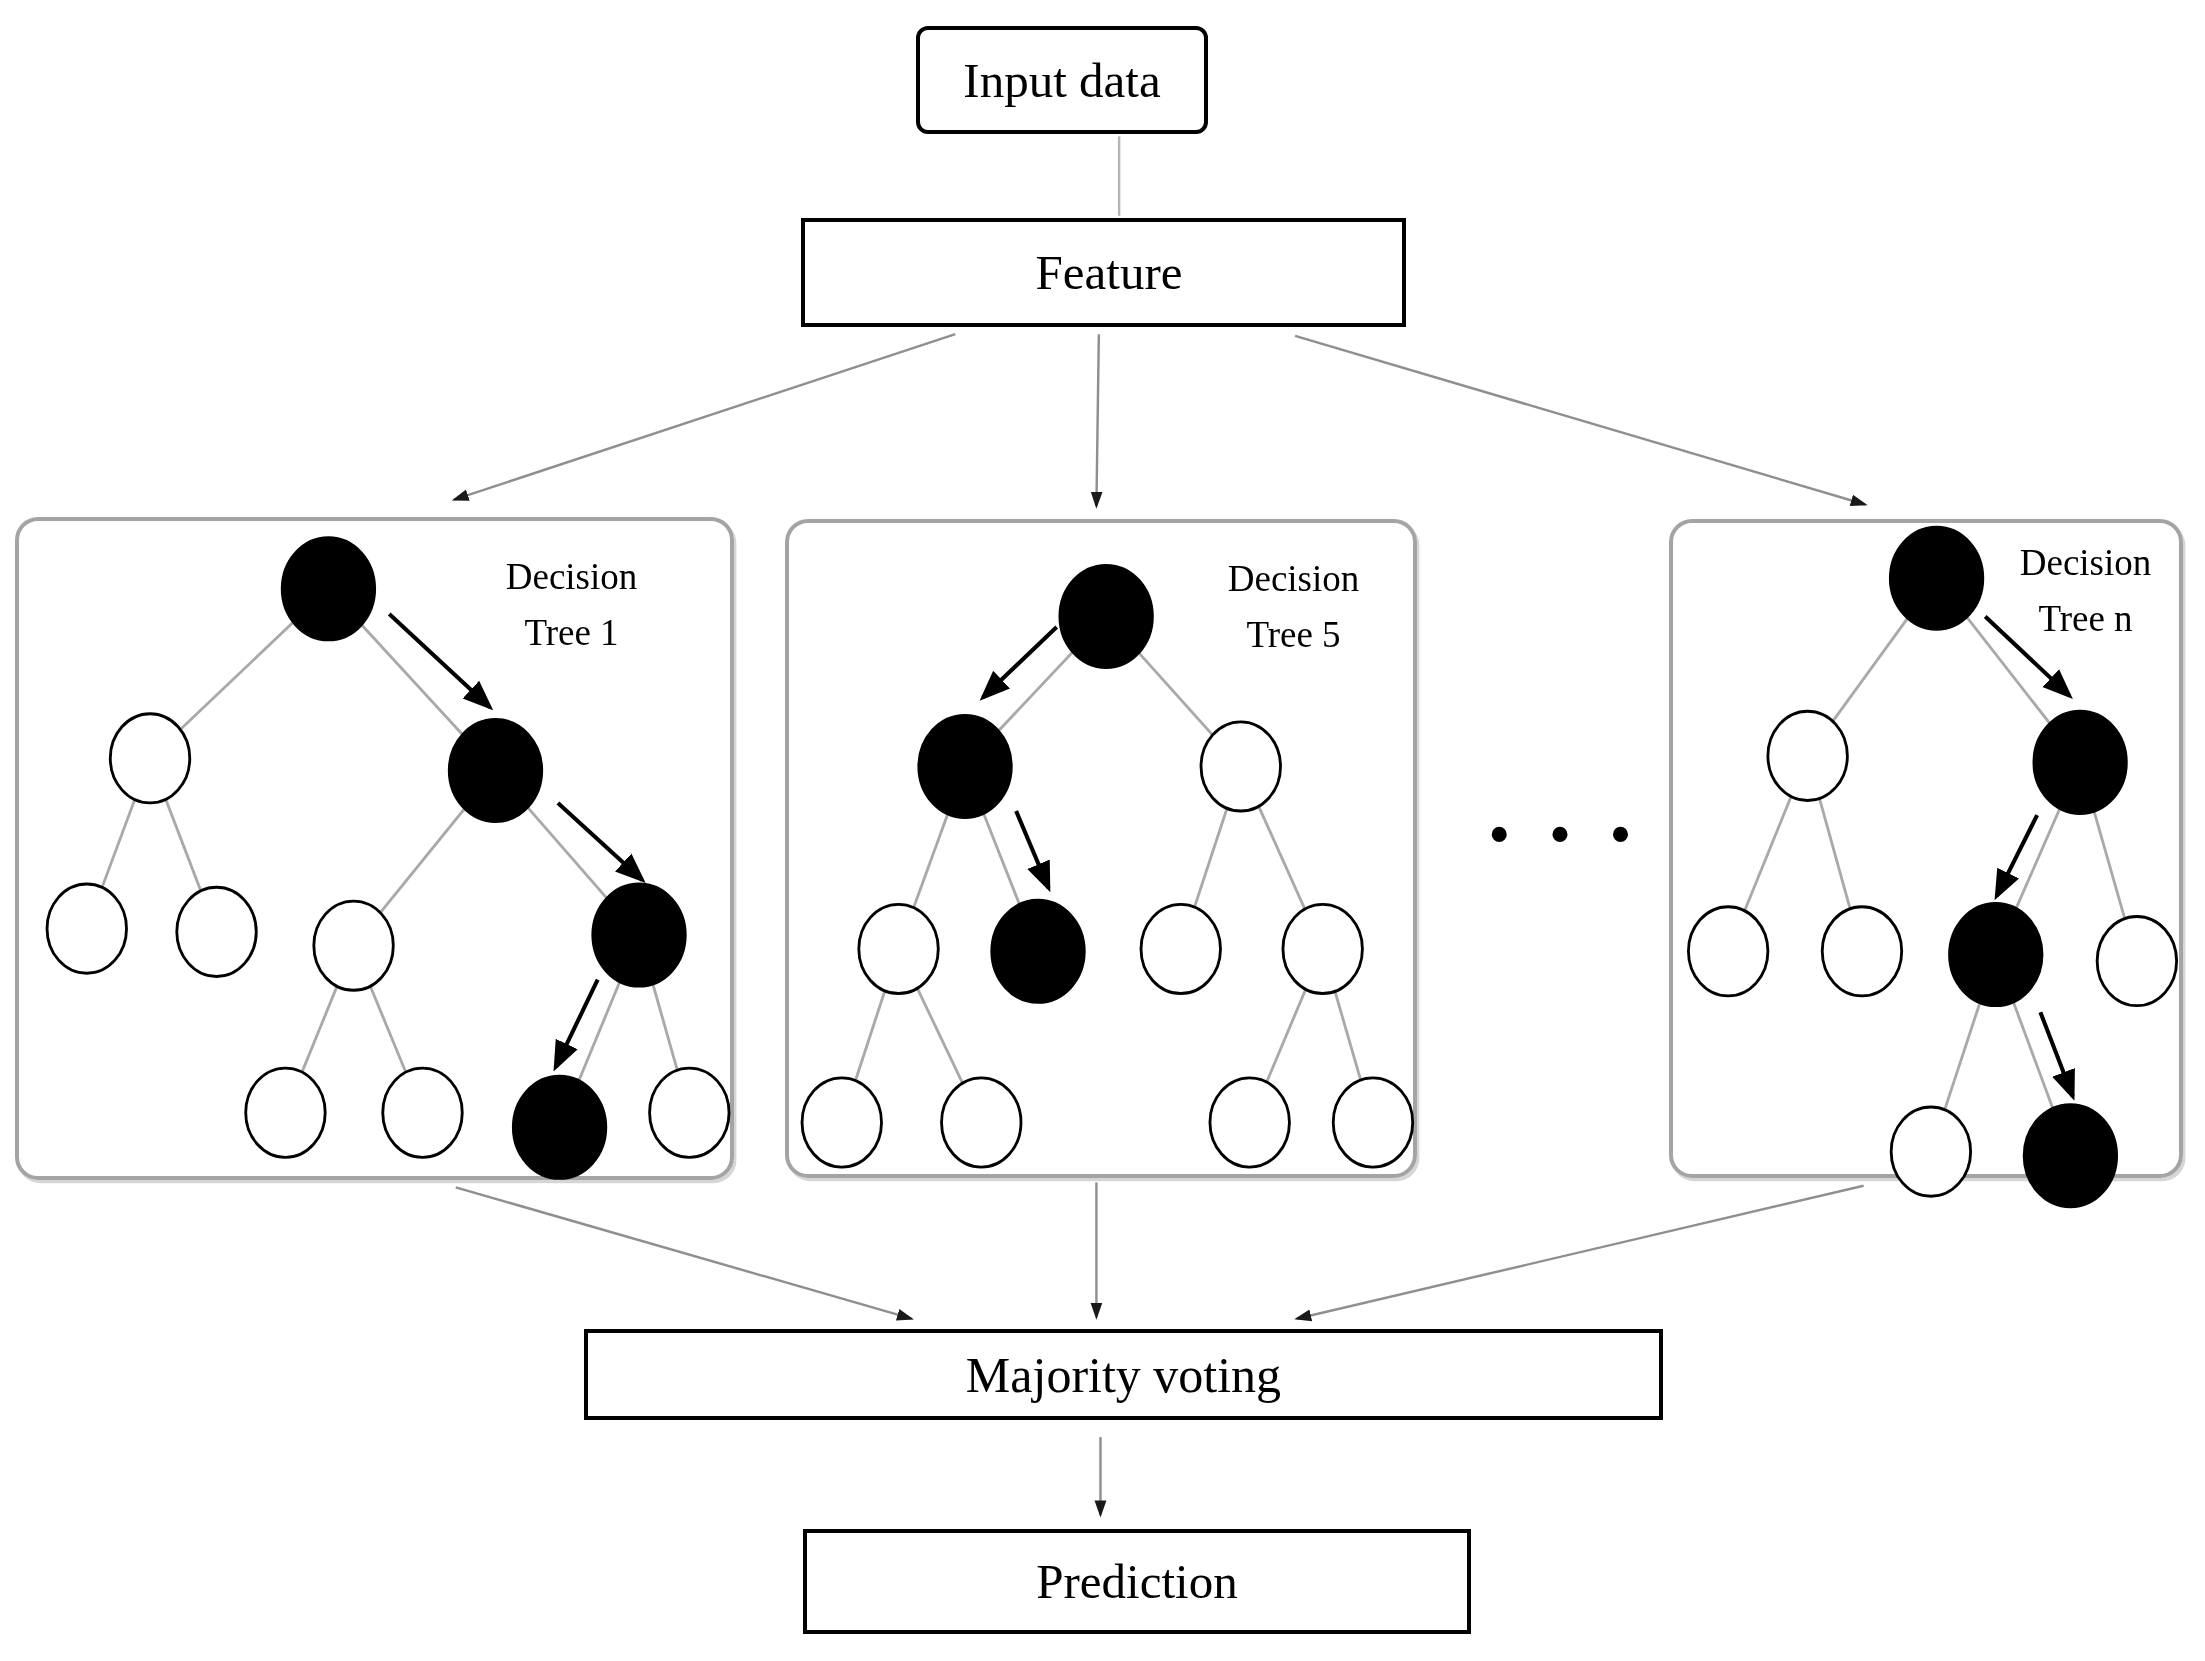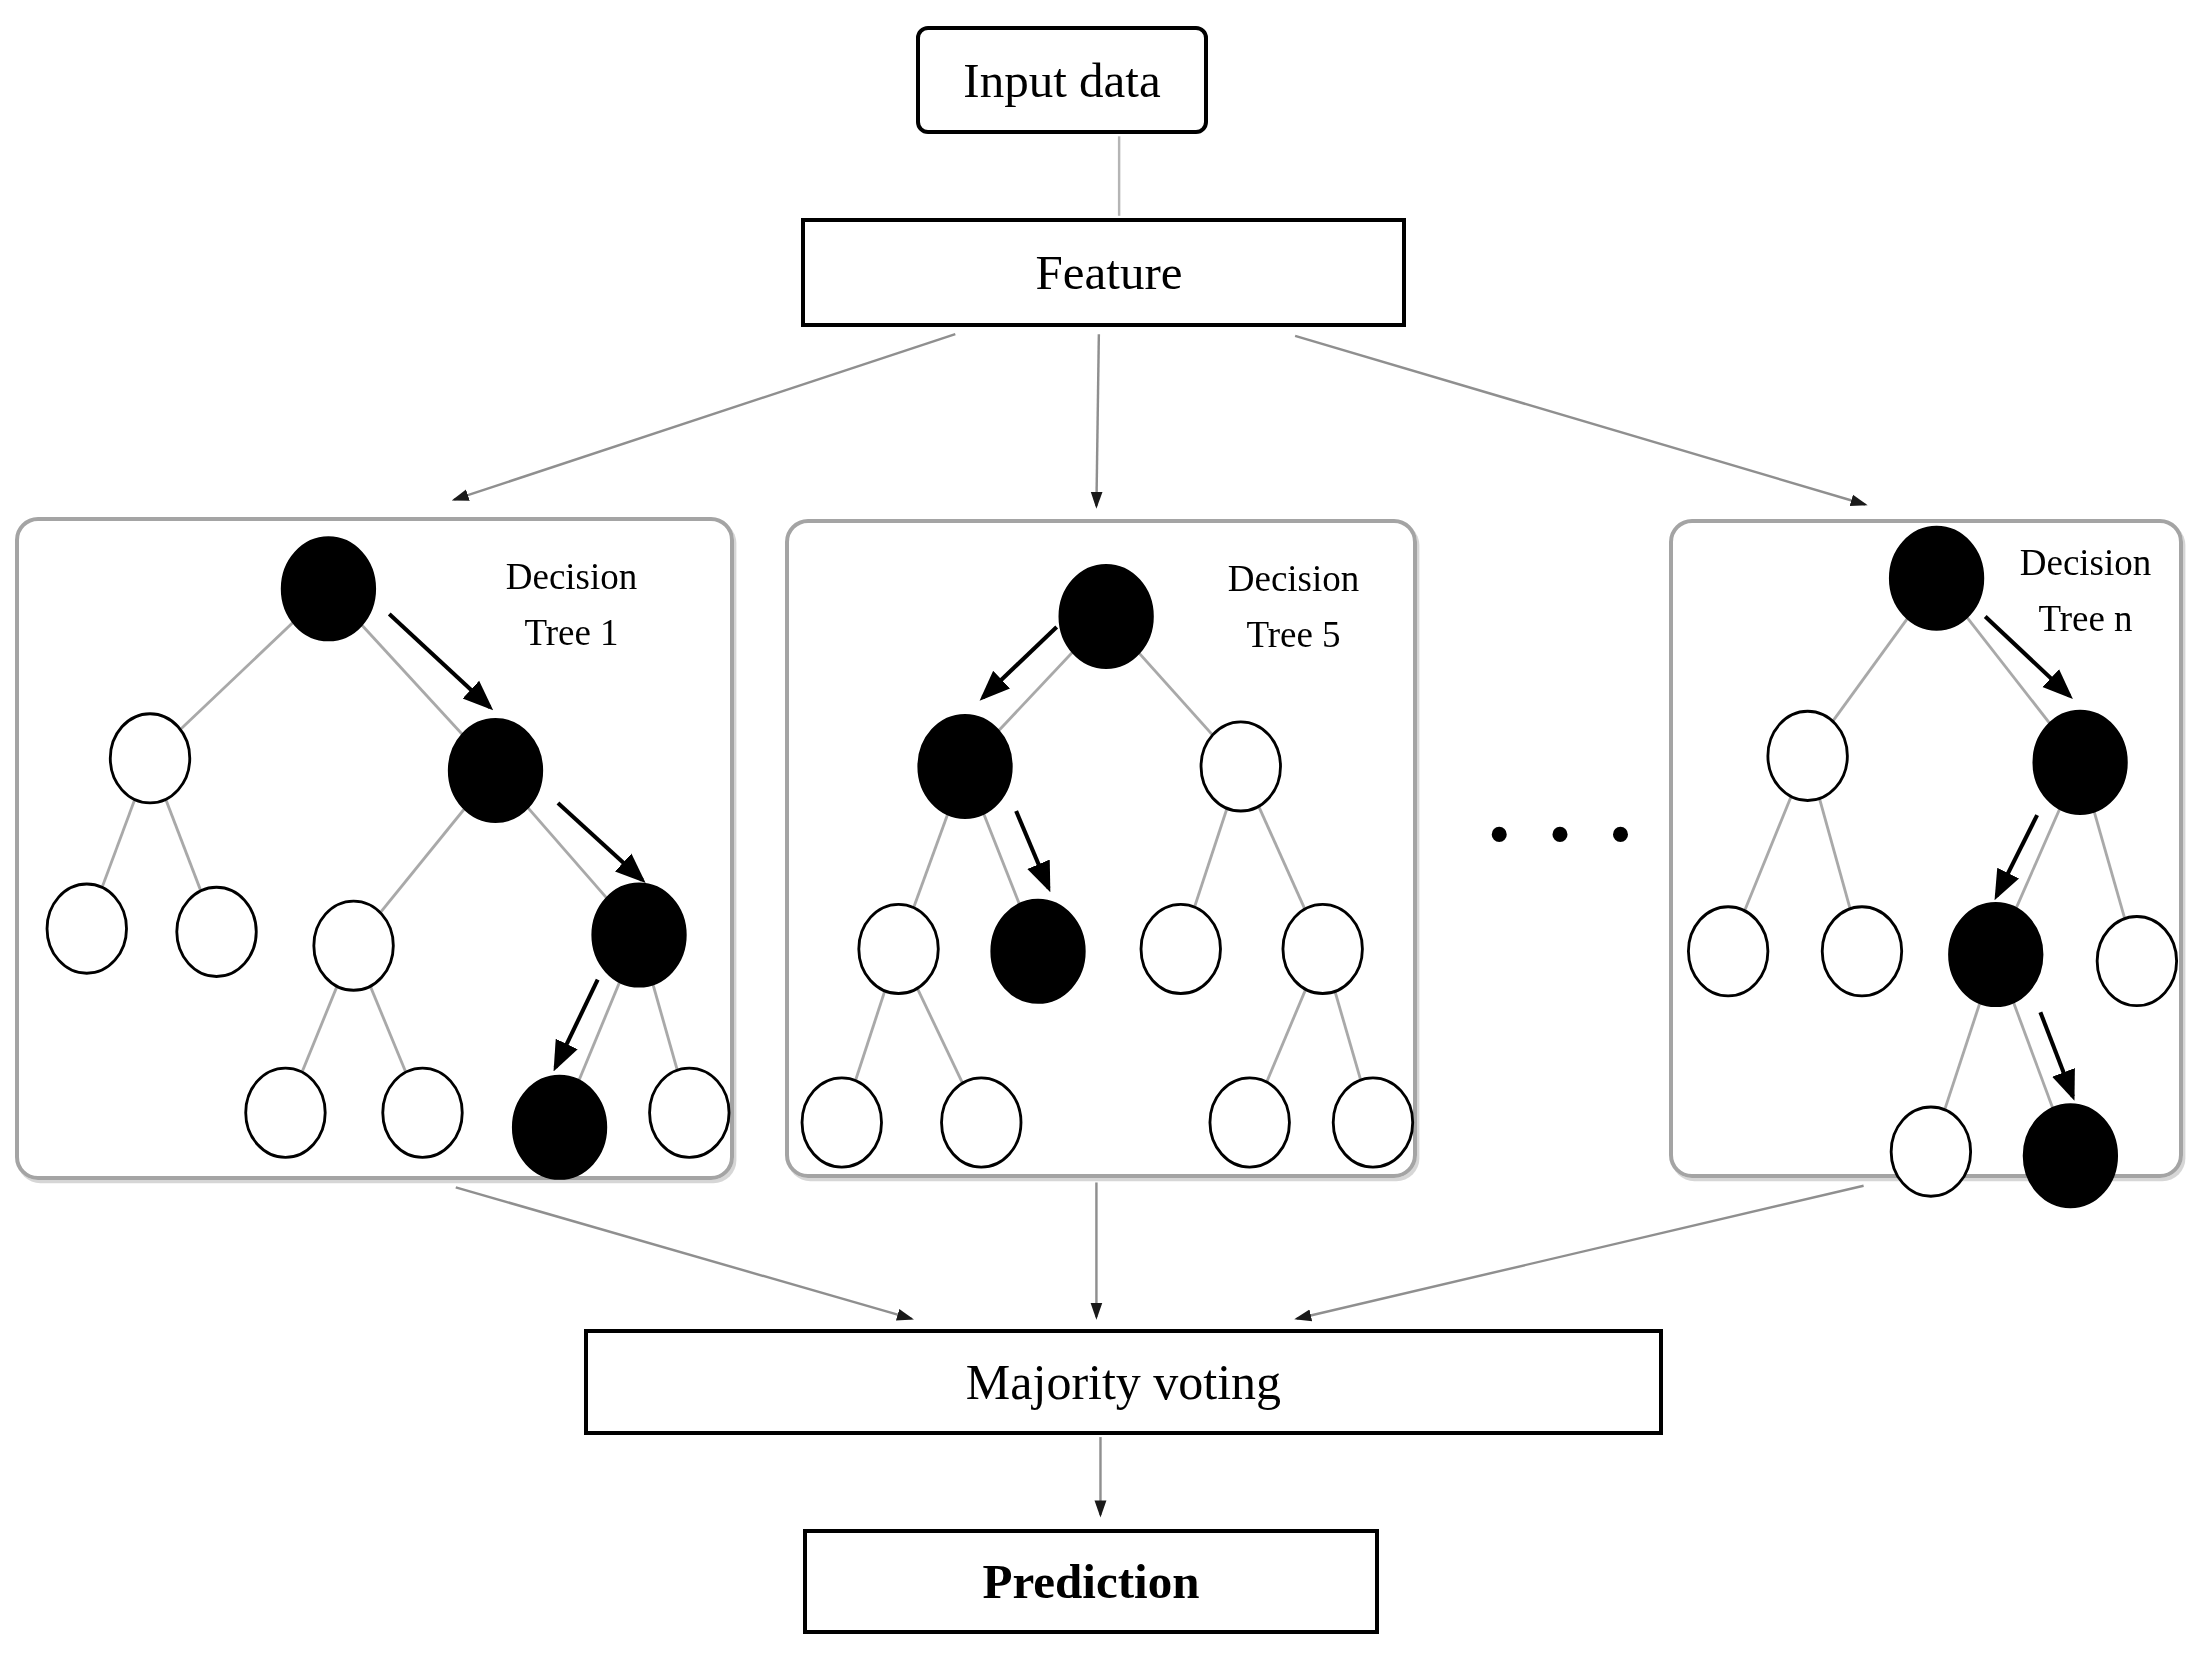--- a/index.html
+++ b/index.html
@@ -21,22 +21,22 @@
   .panel2{left:785px;top:519px;width:632px;height:659px;}
   .panel3{left:1669px;top:519px;width:514px;height:659px;}
   svg#art{position:absolute;left:0;top:0;z-index:2;}
   .box{
     position:absolute;display:flex;align-items:center;justify-content:center;
     background:#fff;border:4px solid var(--box-border);box-sizing:border-box;
     font-size:49px;z-index:3;white-space:nowrap;
   }
   .box-input{left:916px;top:26px;width:292px;height:108px;border-radius:12px;}
   .box-feature{left:801px;top:218px;width:605px;height:109px;padding-left:11px;}
-  .box-majority{left:584px;top:1329px;width:1079px;height:106px;border-width:4.9px;font-size:50px;justify-content:center;}
-  .box-prediction{left:803px;top:1529px;width:576px;height:105px;border-width:4.9px;font-weight:bold;}
+  .box-majority{left:584px;top:1329px;width:1079px;height:91px;border-width:4.9px;font-size:50px;justify-content:center;}
+  .box-prediction{left:803px;top:1529px;width:668px;height:105px;border-width:4.9px;}
   .panel-label{
     position:absolute;z-index:4;display:flex;flex-direction:column;gap:13px;
     text-align:center;font-size:37px;line-height:1.15;
   }
   .lbl-tree1{left:450px;top:556px;width:243px;}
   .lbl-tree2{left:1172px;top:558px;width:243px;}
   .lbl-tree3{left:1972px;top:542px;width:227px;}
   .dots{
     position:absolute;left:1452px;top:785px;width:219px;height:97px;z-index:2;
     display:flex;align-items:center;justify-content:center;

